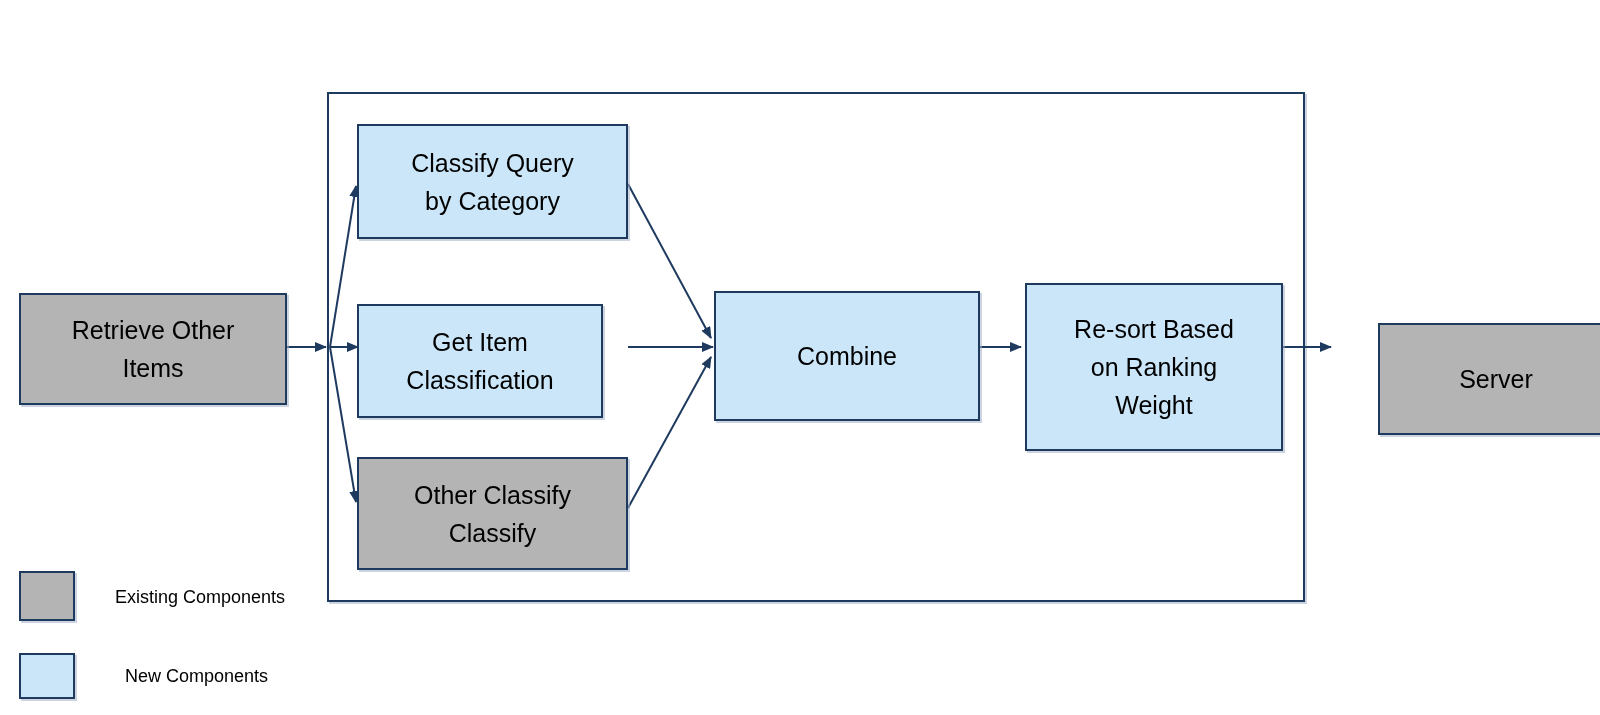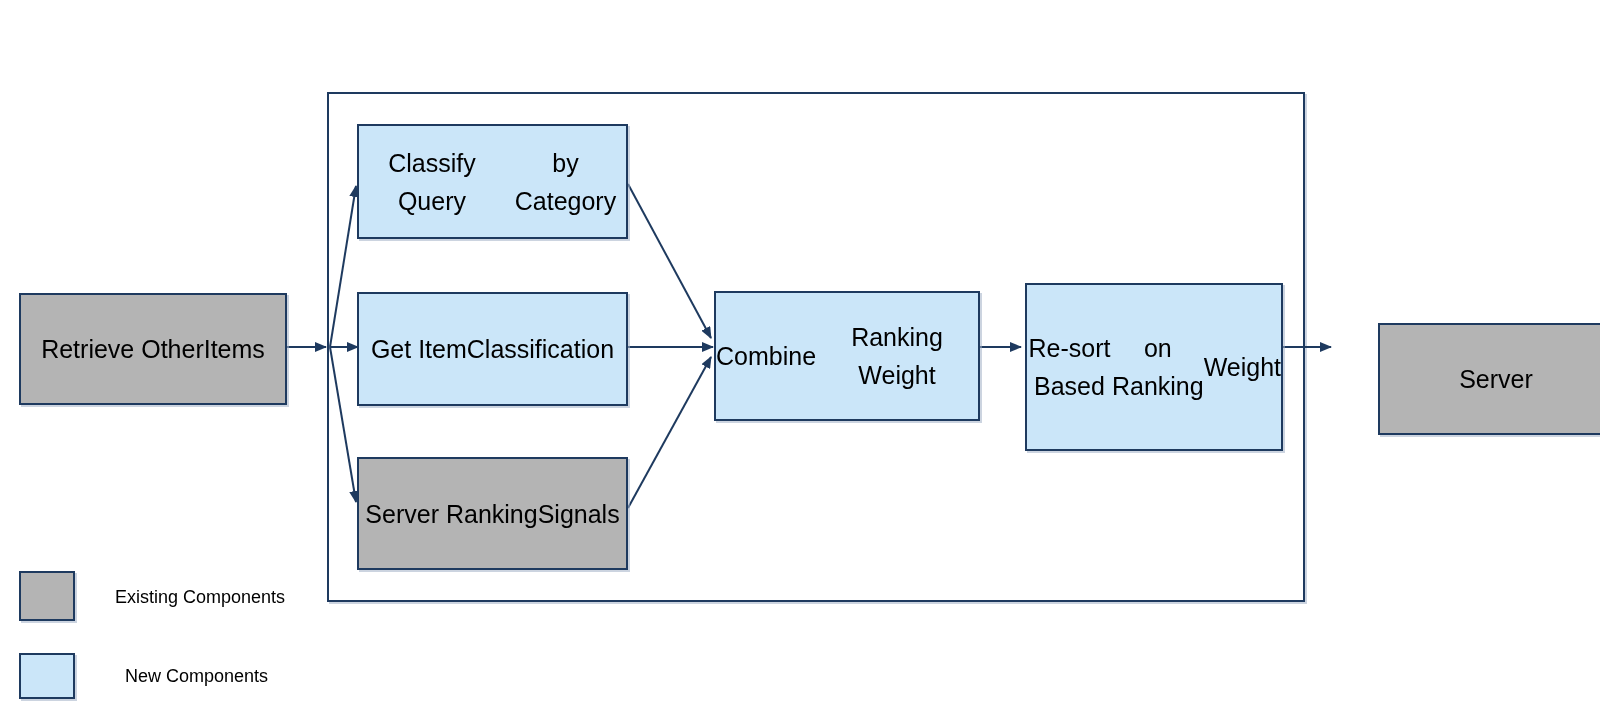--- a/index.html
+++ b/index.html
@@ -28,38 +28,38 @@
     width: 978px; height: 510px;
     border: 2px solid var(--stroke, #1e3a5f);
     box-sizing: border-box;
     box-shadow: 2px 2px 0 rgba(163,177,198,0.55);
     z-index: 1;
     background: transparent;
   }
   .node {
     position: absolute;
     display: flex;
-    flex-direction: row;
+    flex-direction: column;
     align-items: center;
     justify-content: center;
     border: 2px solid var(--stroke, #1e3a5f);
     box-sizing: border-box;
     box-shadow: 2px 2px 0 rgba(163,177,198,0.55);
     color: var(--text, #000);
     font-size: 25px;
     line-height: 38px;
     text-align: center;
     z-index: 3;
   }
   .node.existing { background: var(--existing-fill, #b4b4b4); }
   .node.new { background: var(--new-fill, #cbe6f9); }
 
   .n-retrieve { left: 19px;   top: 293px; width: 268px; height: 112px; }
   .n-classify { left: 357px;  top: 124px; width: 271px; height: 115px; }
-  .n-getitem  { left: 357px;  top: 292px; width: 271px; height: 114px; }
+  .n-getitem  { left: 357px;  top: 304px; width: 246px; height: 114px; }
   .n-other    { left: 357px;  top: 457px; width: 271px; height: 113px; }
   .n-combine  { left: 714px;  top: 291px; width: 266px; height: 130px; }
   .n-resort   { left: 1025px; top: 283px; width: 258px; height: 168px; }
   .n-server   { left: 1378px; top: 293px; width: 236px; height: 112px; margin-top: 30px; }
 
   .legend-swatch {
     position: absolute;
     border: 2px solid var(--stroke, #1e3a5f);
     box-sizing: border-box;
     box-shadow: 2px 2px 0 rgba(163,177,198,0.55);
@@ -111,27 +111,26 @@
     <div>Classify Query</div>
     <div>by Category</div>
   </div>
 
   <div class="node new n-getitem">
     <div>Get Item</div>
     <div>Classification</div>
   </div>
 
   <div class="node existing n-other">
-    <div>Server Ranking</div>
-    <div>Signals</div>
+    <div>Other Classify</div>
+    <div>Classify</div>
   </div>
 
   <div class="node new n-combine">
     <div>Combine</div>
-    <div>Ranking Weight</div>
   </div>
 
   <div class="node new n-resort">
     <div>Re-sort Based</div>
     <div>on Ranking</div>
     <div>Weight</div>
   </div>
 
   <div class="node existing n-server">
     <div>Server</div>

